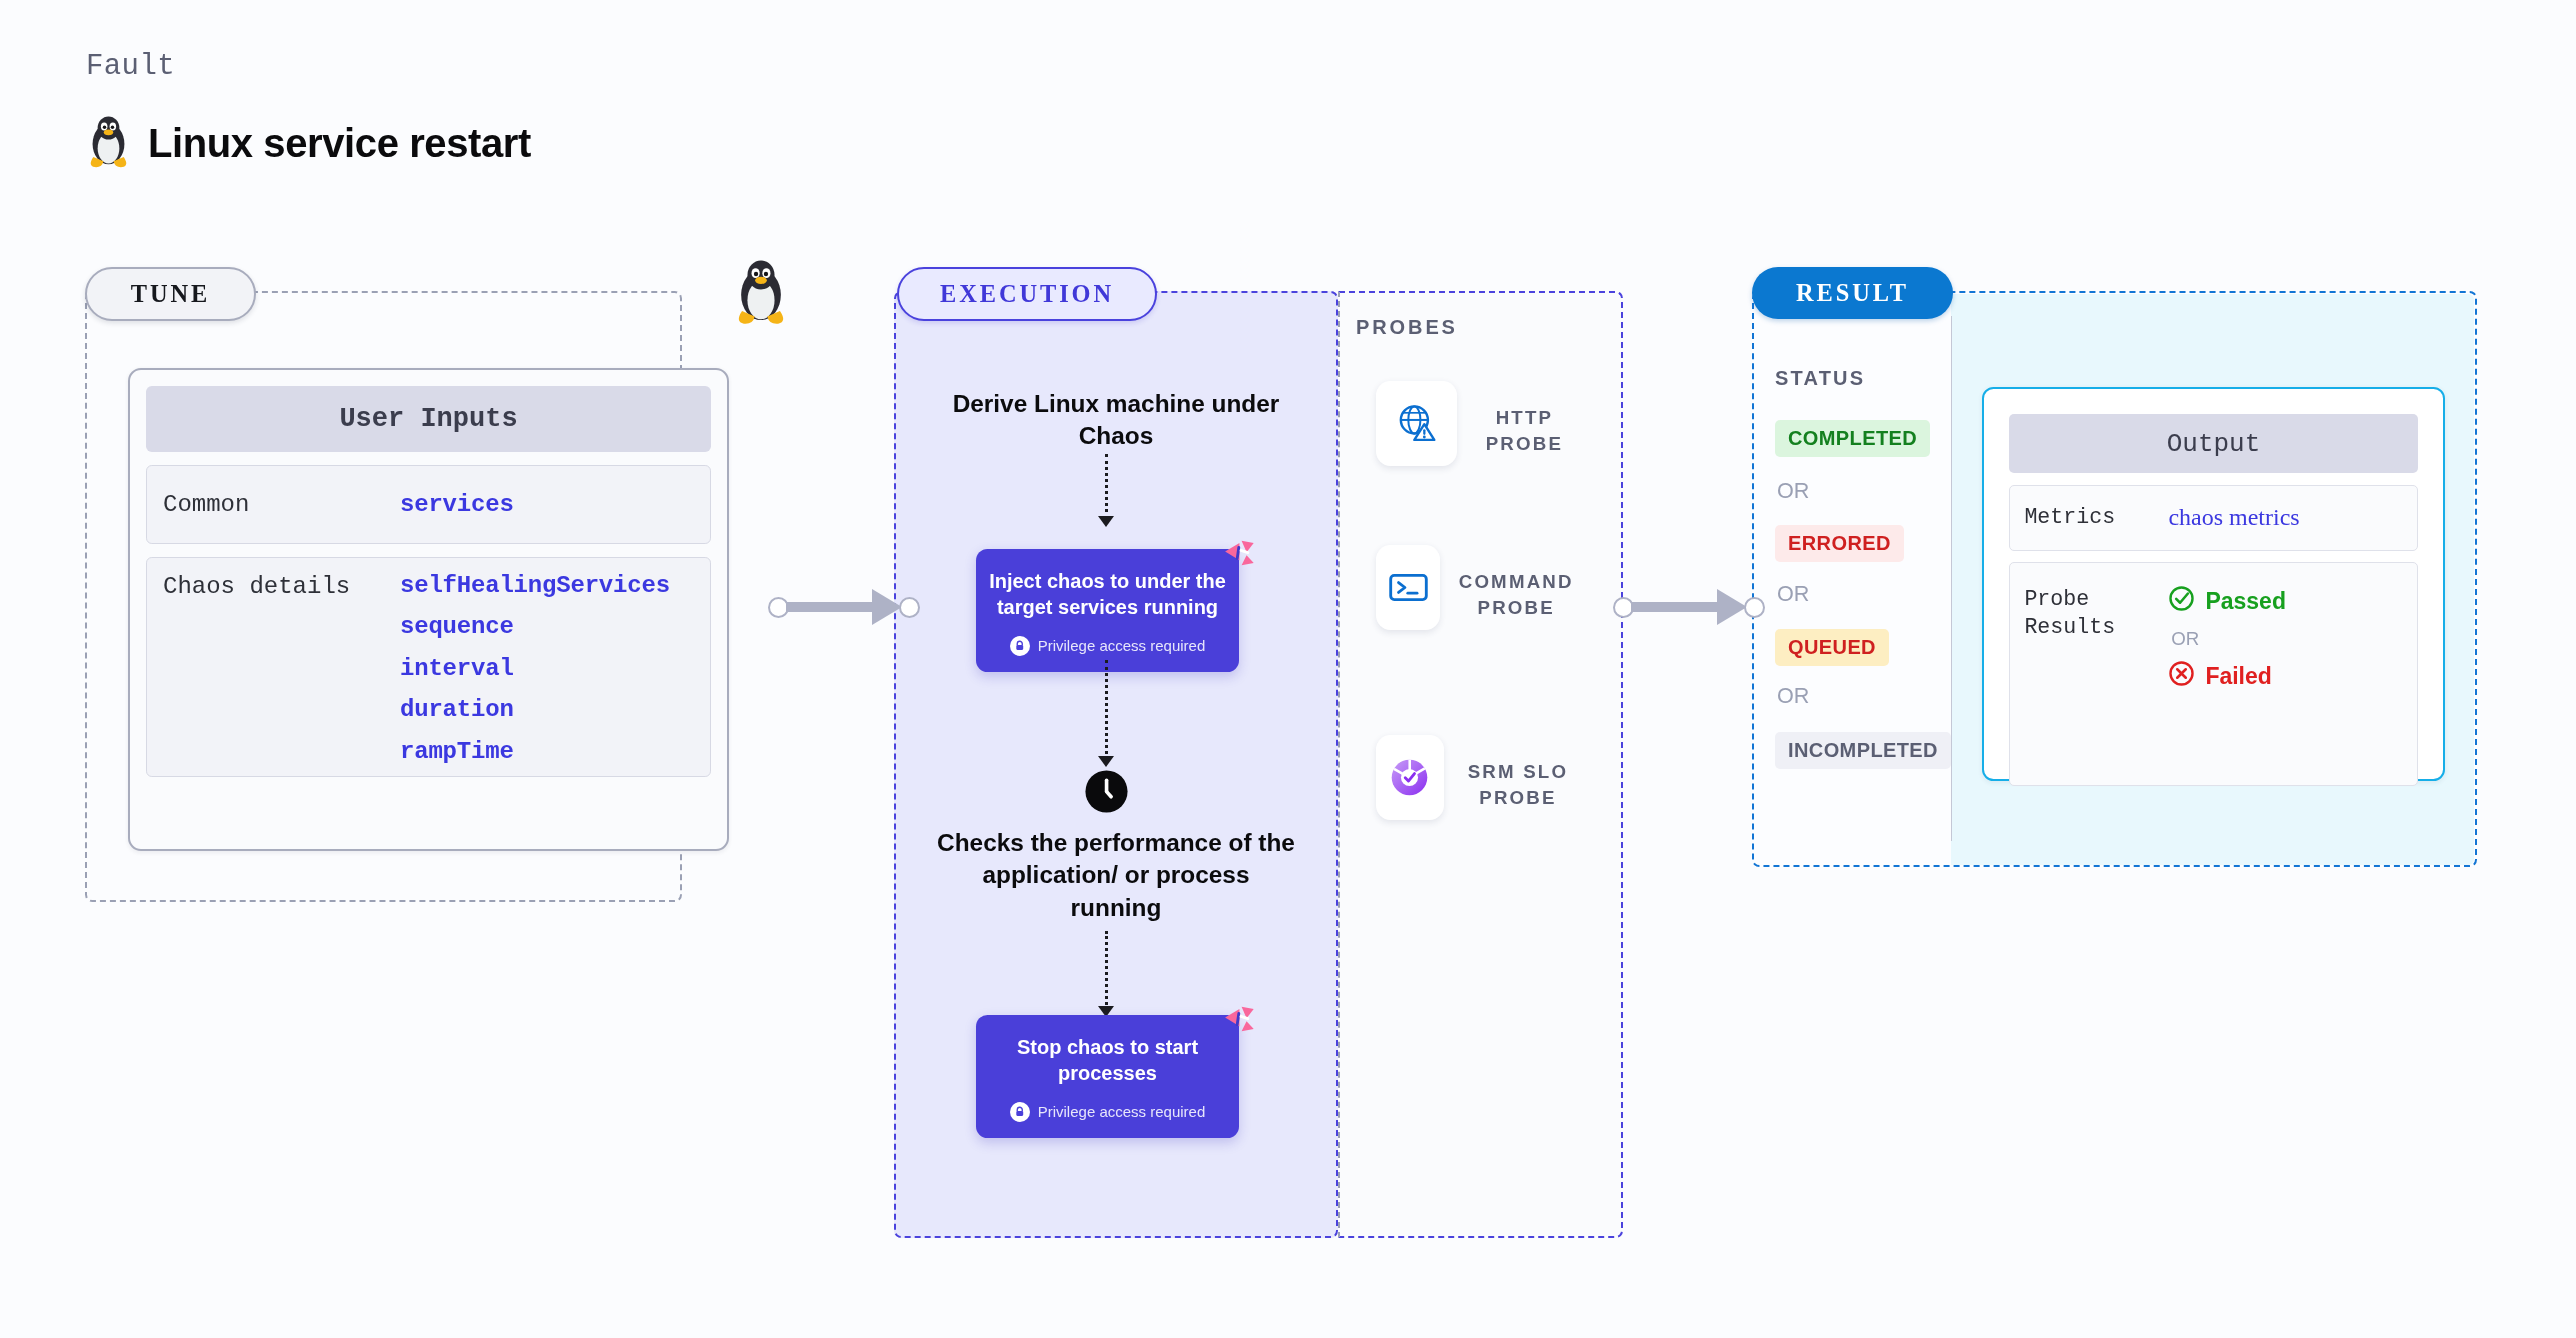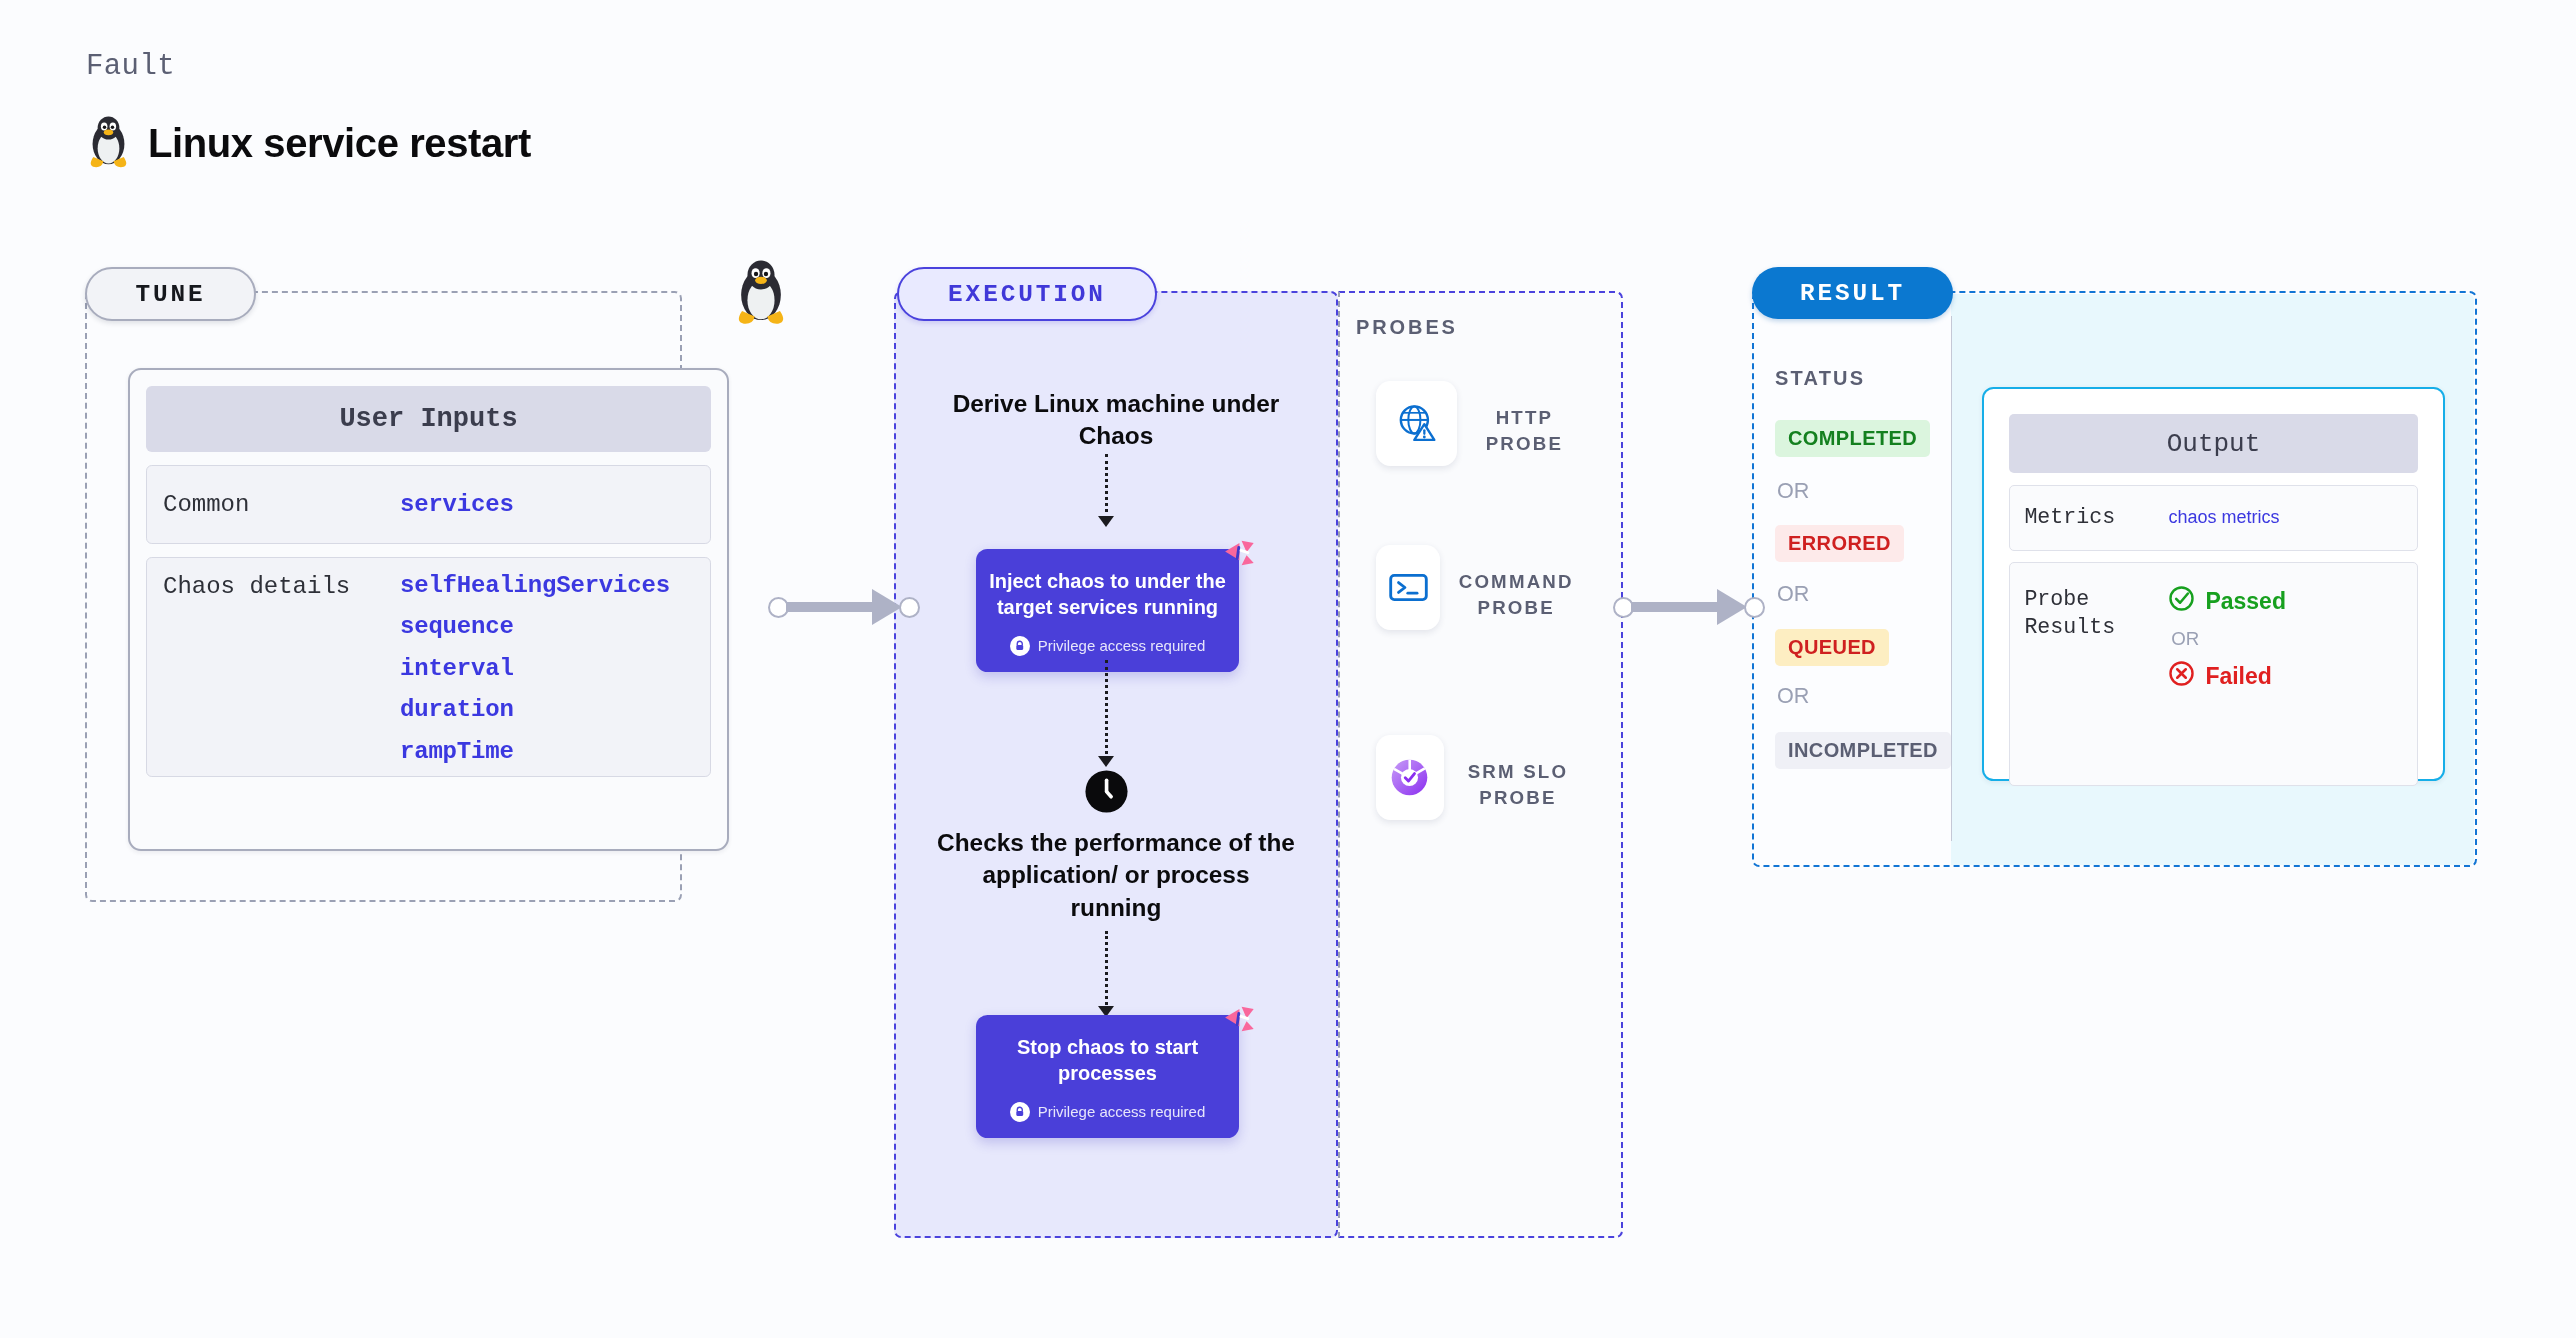--- a/index.html
+++ b/index.html
@@ -39,21 +39,21 @@
     letter-spacing: -0.4px;
   }
 
   
   .stage-pill {
     position: absolute;
     display: flex;
     align-items: center;
     justify-content: center;
     border-radius: 718px;
-    font-family: Liberation Mono, monospace;
+    font-family: Liberation Serif, serif;
     font-size: 24.4px;
     font-weight: bold;
     letter-spacing: 2.9px;
     z-index: 12;
   }
   #tune-pill {
     left: 85px; top: 267px;
     width: 167px; height: 50px;
     background: #f2f3f7;
     border: 2.2px solid #a8acbd;
@@ -392,22 +392,22 @@
   #probe-results-group { height: 224px; align-items: flex-start; padding-top: 21.6px; }
   .output-label {
     font-family: "Liberation Mono", monospace;
     font-size: 21.6px;
     color: #2e3038;
     width: 144px;
     flex: 0 0 144px;
     line-height: 1.3;
   }
   .output-value-mono {
-    font-family: Liberation Sans, sans-serif;
-    font-size: 18px;
+    font-family: Liberation Serif, serif;
+    font-size: 24px;
     color: #3b38e0;
   }
   .probe-result-row {
     display: flex;
     align-items: center;
     gap: 10px;
     font-size: 23px;
     font-weight: bold;
   }
   #probe-passed-row { color: #17a01f; }

